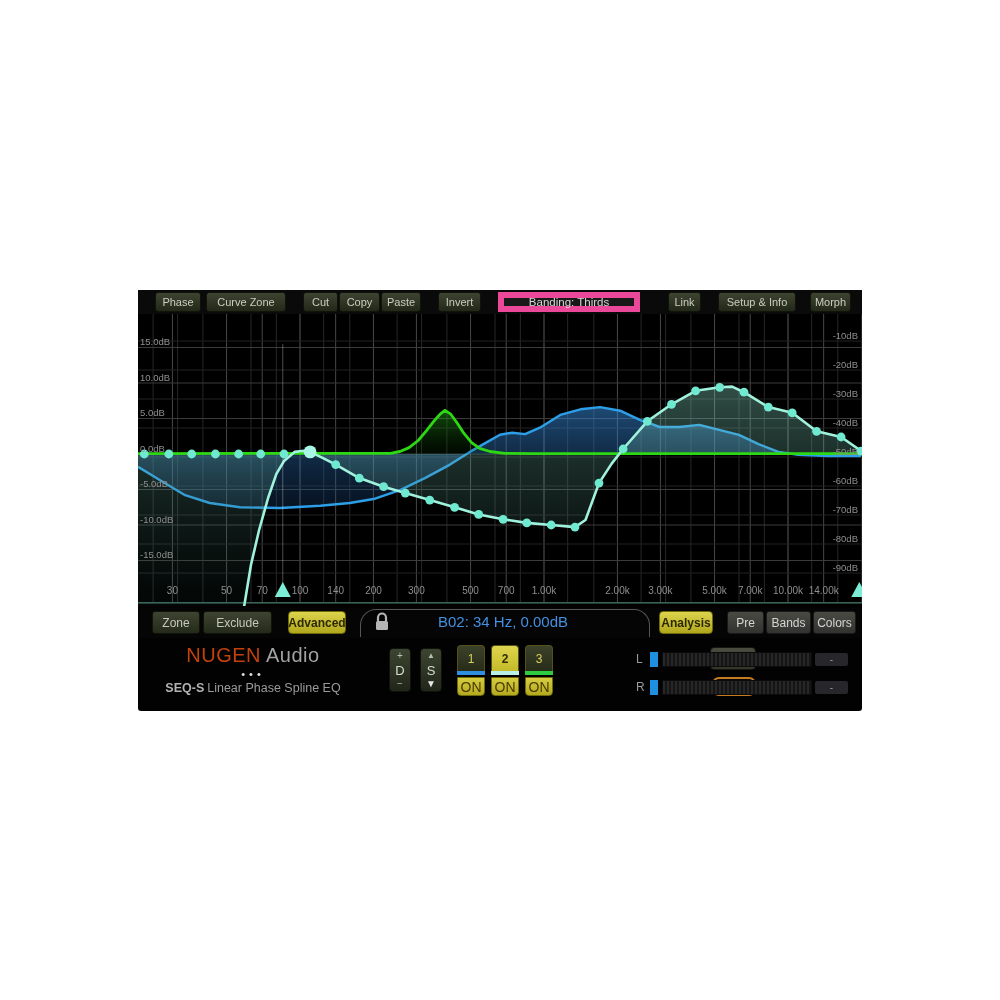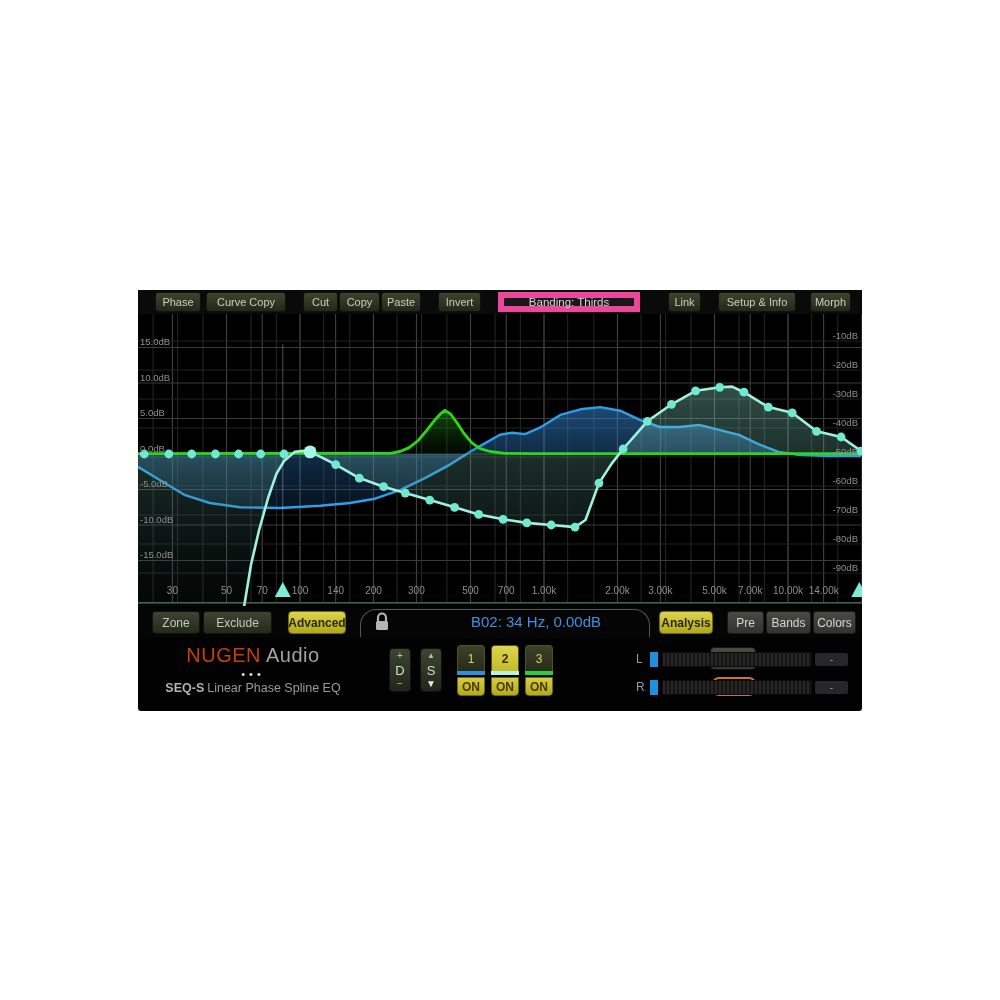--- a/index.html
+++ b/index.html
@@ -9,52 +9,52 @@
   .tdisplay{position:absolute;top:2px;height:20px;background:#181818;border:6px solid #ec4899;color:#d8d8d8;font-size:11.5px;display:flex;align-items:center;justify-content:center;box-sizing:border-box;}
   .graph{position:absolute;top:24px;left:0;}
   #eq-svg{display:block;background:#000;}
   #eq-svg text{font-family:"Liberation Sans",sans-serif;}
   .statusbar{position:absolute;top:318px;left:0;width:724px;height:30px;background:#050505;}
   .tab-outline{position:absolute;left:222px;top:1px;width:290px;height:28px;border:1px solid #565656;border-bottom:none;border-radius:16px 16px 0 0;box-sizing:border-box;}
   .sbtn{position:absolute;top:3px;height:23px;background:linear-gradient(#3d4430,#242a19);border:1px solid #10130a;border-radius:3px;color:#c5c9bb;font-size:12px;display:flex;align-items:center;justify-content:center;box-sizing:border-box;}
   .sbtn.gray{background:linear-gradient(#4a4a44,#323230);color:#d5d5d0;border-color:#1a1a18;}
   .yellow{background:linear-gradient(#ded54e,#b0a71d)!important;color:#2c2800!important;border:1px solid #6f6a08!important;border-radius:4px!important;font-weight:bold;}
   .lock{position:absolute;left:236px;top:3px;width:16px;height:21px;}
-  .readout{position:absolute;left:250px;top:5px;width:230px;text-align:center;color:#4190e2;font-size:15px;margin-left:33px;}
+  .readout{position:absolute;left:250px;top:5px;width:230px;text-align:center;color:#4190e2;font-size:15px;}
   .footer{position:absolute;top:348px;left:0;width:724px;height:73px;}
   .brand{position:absolute;left:20px;top:6px;width:190px;text-align:center;font-size:20px;letter-spacing:0.5px;}
   .brand .nugen{color:#c2410c;}
   .brand .audio{color:#a3a3a3;}
   .brand-dots{position:absolute;left:20px;top:30px;width:190px;text-align:center;color:#e0e0e0;font-size:11px;letter-spacing:4px;}
   .tagline{position:absolute;left:20px;top:43px;width:190px;text-align:center;color:#9a9a9a;font-size:12.5px;}
   .tagline b{color:#b2b2b2;font-weight:bold;margin-right:3px;}
   .vpill{position:absolute;top:10px;width:22px;height:44px;background:linear-gradient(#3d4430,#21261a);border:1px solid #10130a;border-radius:4px;display:flex;flex-direction:column;align-items:center;justify-content:space-between;padding:2px 0;box-sizing:border-box;color:#cfd4c4;}
   .vpill .t{font-size:10px;line-height:10px;color:#b9bdb0;}
   .vpill .m{font-size:13px;line-height:13px;color:#d8dcd0;}
   .band{position:absolute;top:7px;width:28px;}
   .band-top{height:26px;background:linear-gradient(#3c4229,#272c19);border:1px solid #55511a;border-bottom:none;border-radius:4px 4px 0 0;color:#d8d060;font-size:12px;display:flex;align-items:center;justify-content:center;box-sizing:border-box;}
   .band-top.active{background:linear-gradient(#ded54e,#c3ba29);color:#332e00;font-weight:bold;}
   .band-strip{height:4px;}
   .band-gap{height:2px;background:#000;}
-  .band-on{height:19px;background:linear-gradient(#d5cc3f,#b3aa20);border:1px solid #6f6a08;border-radius:0 0 4px 4px;color:#4a3a00;font-size:12px;font-weight:bold;display:flex;align-items:center;justify-content:center;box-sizing:border-box;}
+  .band-on{height:19px;background:linear-gradient(#d5cc3f,#b3aa20);border:1px solid #6f6a08;border-radius:0 0 4px 4px;color:#4a3a00;font-size:14px;font-weight:normal;display:flex;align-items:center;justify-content:center;box-sizing:border-box;}
   .assign{position:absolute;left:572px;top:9px;width:46px;height:23px;background:linear-gradient(#4a4c40,#343629);border:1px solid #15160f;border-radius:4px;color:#d0d0cc;font-size:12.5px;display:flex;align-items:center;justify-content:center;box-sizing:border-box;}
   .trim{position:absolute;left:574px;top:39px;width:44px;height:19px;background:#0a0a0a;border:2px solid #c87a20;border-radius:7px;color:#d6831f;font-size:11px;display:flex;align-items:center;justify-content:center;box-sizing:border-box;}
   .mlabel{position:absolute;color:#9a9a9a;font-size:12px;}
   .mblue{position:absolute;width:8px;height:15px;background:#1f8fe0;}
   .mtrack{position:absolute;width:150px;height:15px;background:repeating-linear-gradient(90deg,#272727 0 2px,#141414 2px 4px);border:1px solid #0c0c0c;box-sizing:border-box;}
   .mbox{position:absolute;width:33px;height:13px;background:#26262b;border-radius:2px;color:#9a9a9a;font-size:10px;display:flex;align-items:center;justify-content:center;}
 </style>
 </head>
 <body>
 
 <div class="plugin">
 
   <div class="toolbar">
     <div class="tbtn" style="left:17px;width:46px">Phase</div>
-    <div class="tbtn" style="left:68px;width:80px">Curve Copy</div>
+    <div class="tbtn" style="left:68px;width:80px">Curve Zone</div>
     <div class="tbtn" style="left:165px;width:35px">Cut</div>
     <div class="tbtn" style="left:201px;width:41px">Copy</div>
     <div class="tbtn" style="left:243px;width:40px">Paste</div>
     <div class="tbtn" style="left:300px;width:43px">Invert</div>
     <div class="tdisplay" style="left:360px;width:142px">Banding: Thirds</div>
     <div class="tbtn" style="left:530px;width:33px">Link</div>
     <div class="tbtn" style="left:580px;width:78px">Setup &amp; Info</div>
     <div class="tbtn" style="left:672px;width:41px">Morph</div>
   </div>
 

